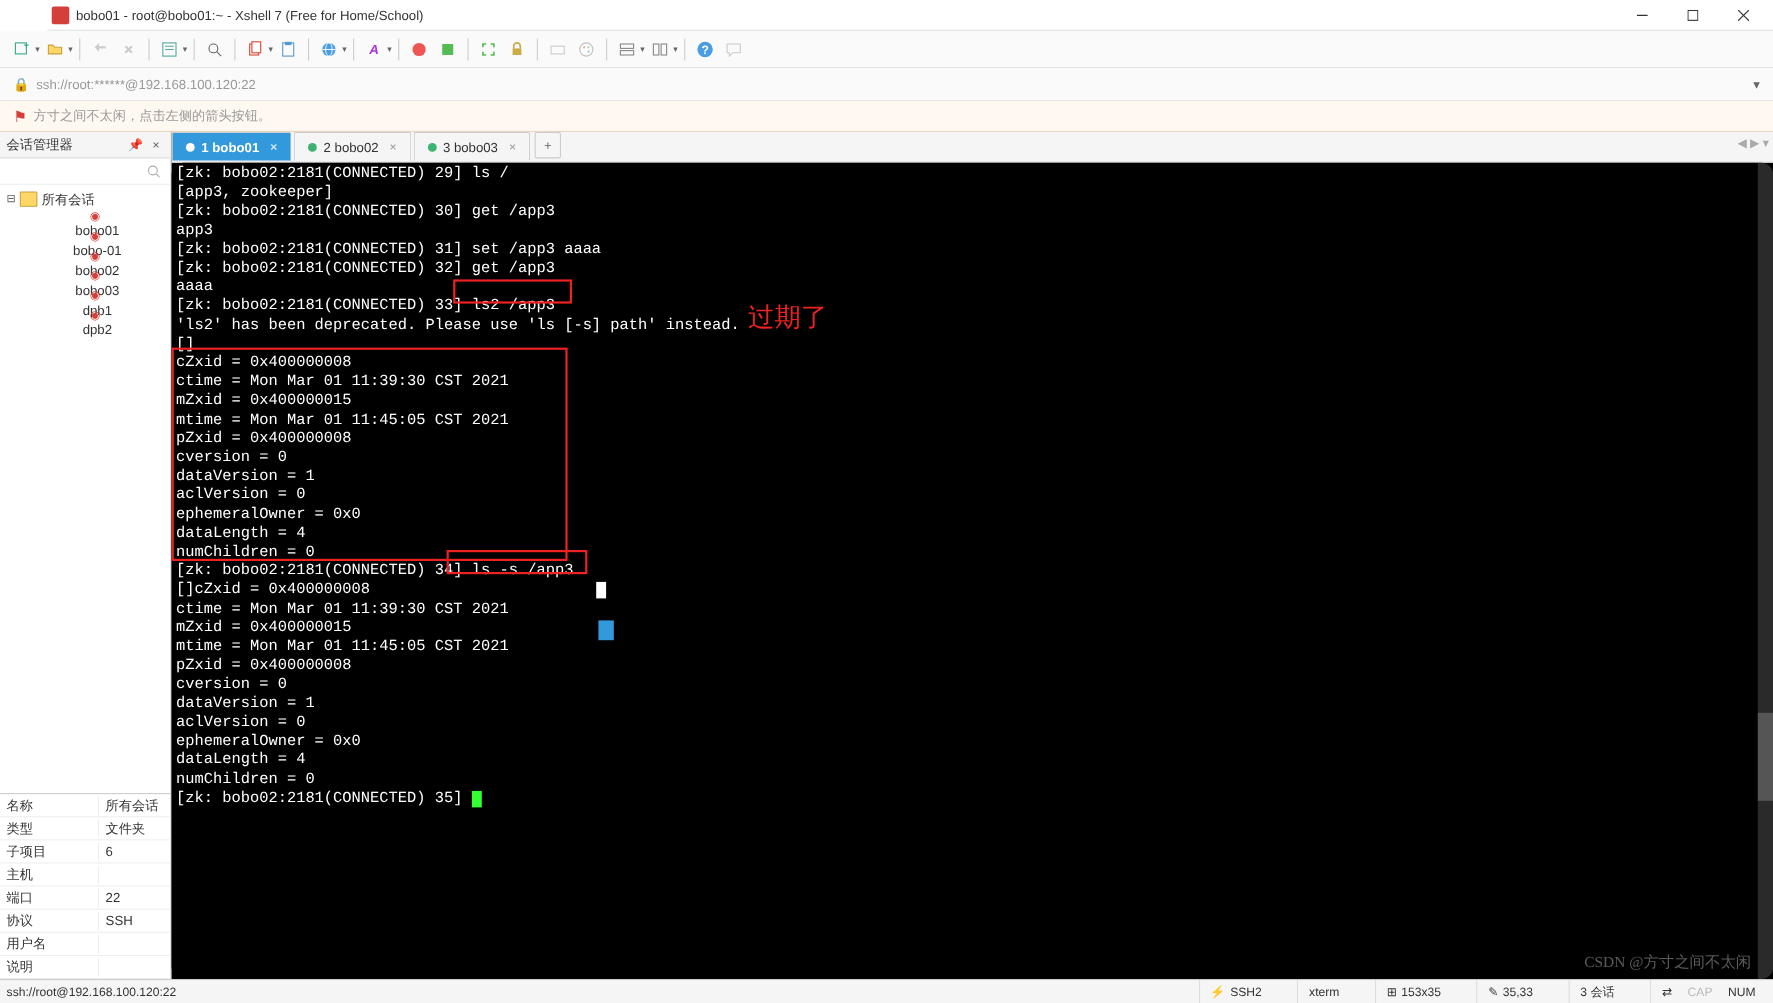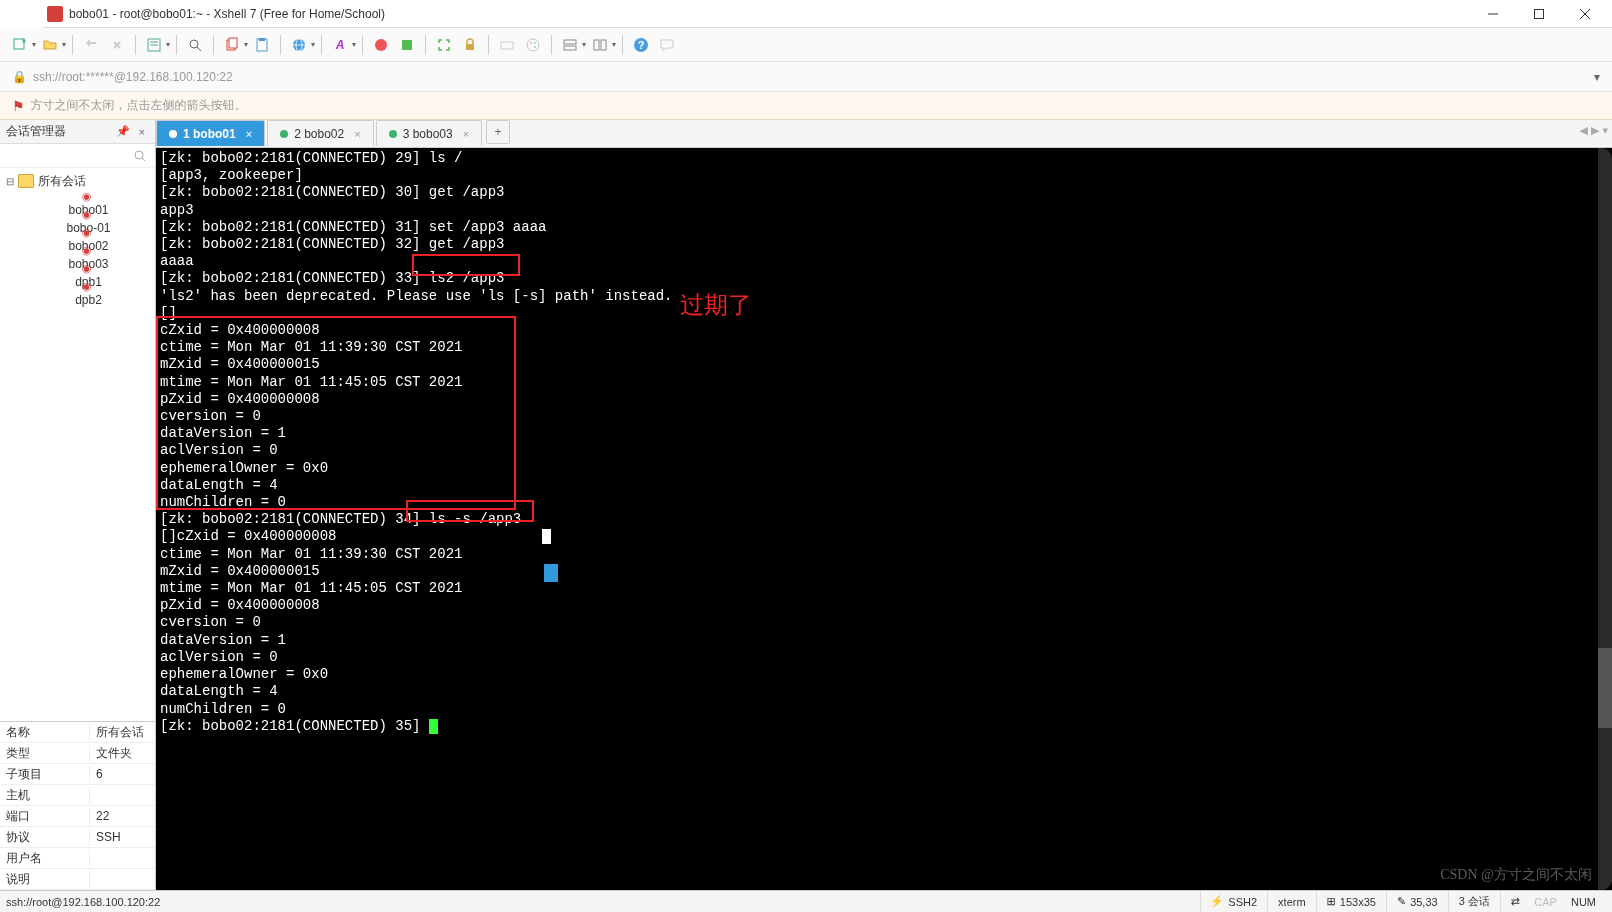--- a/index.html
+++ b/index.html
@@ -50,21 +50,21 @@
 .tab-add { width: 24px; height: 24px; display: flex; align-items: center; justify-content: center; color: #666; margin-left: 2px; border: 1px solid #ccc; border-radius: 2px; }
 .tabs-nav { position: absolute; right: 4px; top: 4px; display: flex; gap: 4px; color: #aaa; font-size: 11px; }
 .terminal { flex: 1; background: #000; color: #fff; font-family: "Consolas", "Courier New", monospace; font-size: 14px; line-height: 17.2px; padding: 2px 4px; position: relative; white-space: pre; overflow: hidden; border-radius: 11px; }
 .term-scroll { position: absolute; right: 0; top: 0; bottom: 0; width: 14px; background: #2a2a2a; }
 .term-thumb { position: absolute; right: 0; width: 14px; background: #555; }
 .redbox { position: absolute; border: 2px solid #ee2222; pointer-events: none; }
 .anno-text { position: absolute; color: #ee2222; font-family: "Microsoft YaHei", sans-serif; font-size: 24px; font-weight: 500; }
 .cursor-green { display: inline-block; width: 9px; height: 15px; background: #33ff33; vertical-align: text-bottom; }
 .cursor-white { display: inline-block; width: 9px; height: 15px; background: #fff; vertical-align: text-bottom; }
 .doc-glyph { display: inline-block; width: 14px; height: 18px; background: #3399dd; position: absolute; }
-.statusbar { height: 22px; background: #f5f5f5; border-top: 1px solid #ccc; display: flex; align-items: center; font-size: 11px; color: #333; padding: 0 6px; }
+.statusbar { height: 22px; background: #f5f5f5; border-top: 1px solid #ccc; display: flex; align-items: center; font-size: 11px; color: #333; padding: 0 6px; gap: 22px; }
 .status-l { flex: 1; }
 .status-cell { padding: 0 10px; border-left: 1px solid #ddd; height: 100%; display: flex; align-items: center; gap: 4px; }
 .caps { color: #bbb; }
 .watermark { position: absolute; right: 20px; bottom: 28px; color: rgba(200,200,200,0.45); font-family: "Microsoft YaHei"; font-size: 14px; pointer-events: none; }
 svg { display: block; }
 </style>
 </head>
 <body>
 
 <div class="window">
@@ -337,21 +337,21 @@
             <span class="tab-x">×</span>
           </div>
         <div class="tab-add">+</div>
         <div class="tabs-nav">◀ ▶ ▾</div>
       </div>
       <div class="terminal" id="term"><div>[zk: bobo02:2181(CONNECTED) 29] ls /</div><div>[app3, zookeeper]</div><div>[zk: bobo02:2181(CONNECTED) 30] get /app3</div><div>app3</div><div>[zk: bobo02:2181(CONNECTED) 31] set /app3 aaaa</div><div>[zk: bobo02:2181(CONNECTED) 32] get /app3</div><div>aaaa</div><div>[zk: bobo02:2181(CONNECTED) 33] ls2 /app3</div><div>'ls2' has been deprecated. Please use 'ls [-s] path' instead.</div><div>[]</div><div>cZxid = 0x400000008</div><div>ctime = Mon Mar 01 11:39:30 CST 2021</div><div>mZxid = 0x400000015</div><div>mtime = Mon Mar 01 11:45:05 CST 2021</div><div>pZxid = 0x400000008</div><div>cversion = 0</div><div>dataVersion = 1</div><div>aclVersion = 0</div><div>ephemeralOwner = 0x0</div><div>dataLength = 4</div><div>numChildren = 0</div><div>[zk: bobo02:2181(CONNECTED) 34] ls -s /app3</div><div>[]cZxid = 0x400000008</div><div>ctime = Mon Mar 01 11:39:30 CST 2021</div><div>mZxid = 0x400000015</div><div>mtime = Mon Mar 01 11:45:05 CST 2021</div><div>pZxid = 0x400000008</div><div>cversion = 0</div><div>dataVersion = 1</div><div>aclVersion = 0</div><div>ephemeralOwner = 0x0</div><div>dataLength = 4</div><div>numChildren = 0</div><div></div><div>[zk: bobo02:2181(CONNECTED) 35] <span class="cursor-green"></span></div>
         <div class="term-scroll"><div class="term-thumb" style="top:500px;height:80px"></div></div>
         <div class="redbox" style="left:256px;top:106px;width:108px;height:22px"></div>
         <div class="redbox" style="left:0px;top:168px;width:360px;height:194px"></div>
         <div class="redbox" style="left:250px;top:352px;width:128px;height:22px"></div>
-        <div class="anno-text" style="left:524px;top:148px">过期了</div>
+        <div class="anno-text" style="left:524px;top:132px">过期了</div>
         <div class="cursor-white" style="position:absolute;left:386px;top:381px"></div>
         <div class="doc-glyph" style="left:388px;top:416px"></div>
       </div>
     </div>
   </div>
 
   <div class="statusbar">
     <div class="status-l">ssh://root@192.168.100.120:22</div>
     <div class="status-cell">
         <span style="color:#5b5">⚡</span>

